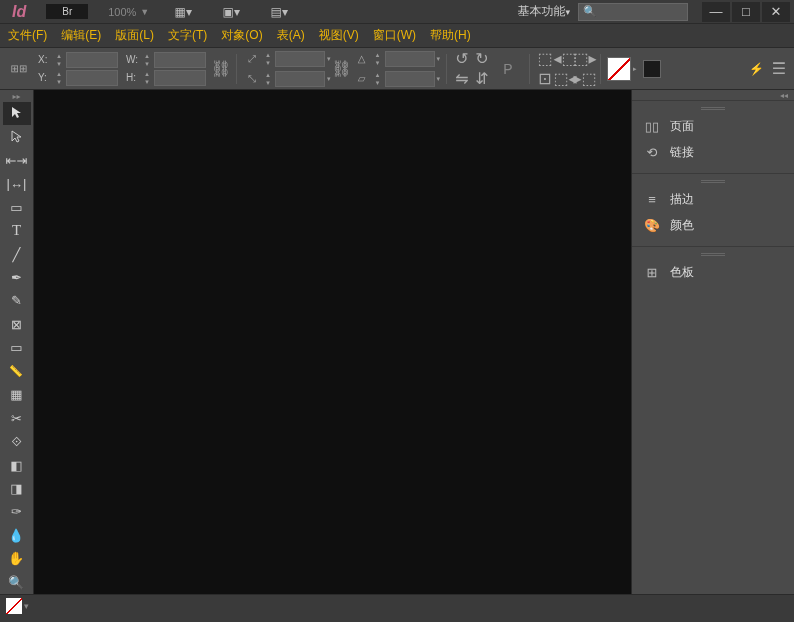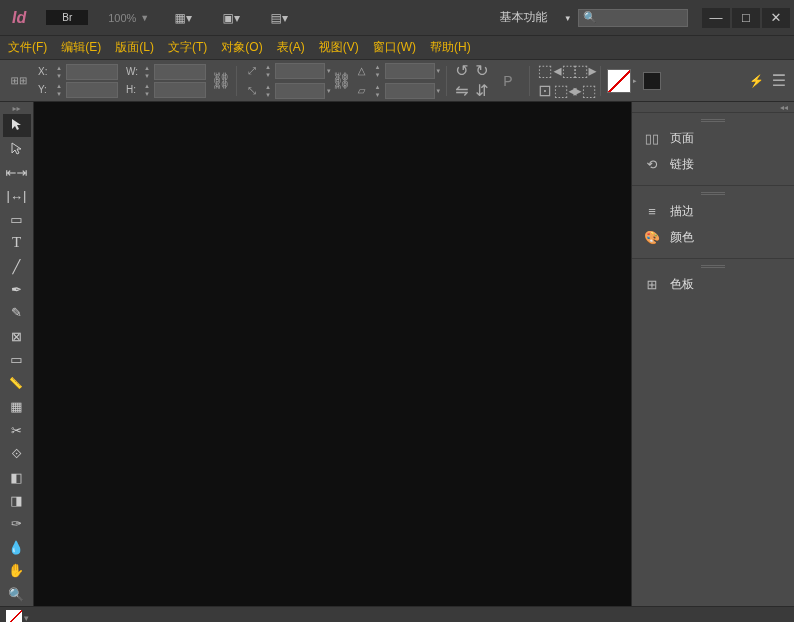--- a/index.html
+++ b/index.html
@@ -1,24 +1,24 @@
 <!DOCTYPE html>
 <html><head>
 <meta charset="utf-8">
 <style>
 * { margin: 0; padding: 0; box-sizing: border-box; font-family: "Microsoft YaHei", Arial, sans-serif; }
 body { width: 794px; height: 622px; background: #3a3a3a; overflow: hidden; }
-.titlebar { height: 36px; background: #3a3a3a; display: flex; align-items: center; padding: 0 4px; border-bottom: 1px solid #2a2a2a; }
+.titlebar { height: 24px; background: #3a3a3a; display: flex; align-items: center; padding: 0 4px; border-bottom: 1px solid #2a2a2a; }
 .id-logo { color: #c96b8f; font-weight: bold; font-style: italic; font-size: 16px; padding: 0 8px; }
 .br-badge { background: #1a1a1a; color: #ccc; font-size: 10px; padding: 2px 16px; margin-left: 12px; }
 .zoom-display { color: #888; font-size: 11px; margin-left: 20px; }
 .zoom-arrow { color: #888; font-size: 9px; margin-left: 4px; }
 .top-icon-group { display: flex; gap: 2px; margin-left: 20px; }
 .top-icon-btn { width: 28px; height: 20px; display: flex; align-items: center; justify-content: center; color: #bbb; font-size: 12px; }
-.workspace-selector { color: #ccc; font-size: 12px; margin-left: auto; margin-right: 8px; display: flex; align-items: center; gap: 18px; }
+.workspace-selector { color: #ccc; font-size: 12px; margin-left: auto; margin-right: 8px; display: flex; align-items: center; gap: 0; }
 .search-box { width: 110px; height: 18px; background: #555; border: 1px solid #666; margin-right: 10px; display: flex; align-items: center; padding: 0 4px; }
 .search-box span { color: #aaa; font-size: 11px; }
 .window-controls { display: flex; gap: 2px; margin-left: 4px; }
 .win-btn { width: 28px; height: 20px; background: #2a2a2a; color: #ccc; display: flex; align-items: center; justify-content: center; font-size: 13px; }
 .menubar { height: 24px; background: #3a3a3a; display: flex; align-items: center; padding: 0 8px; gap: 14px; border-bottom: 1px solid #2a2a2a; }
 .menu-item { color: #eab308; font-size: 12px; cursor: pointer; }
 .controlbar { height: 42px; background: #4a4a4a; border-bottom: 1px solid #2a2a2a; display: flex; align-items: center; padding: 0 6px; gap: 2px; position: relative; }
 .ctrl-icon { width: 18px; height: 18px; display: inline-flex; align-items: center; justify-content: center; color: #aaa; font-size: 10px; }
 .xy-group { display: flex; flex-direction: column; gap: 2px; margin-left: 4px; }
 .xy-row { display: flex; align-items: center; gap: 2px; }

